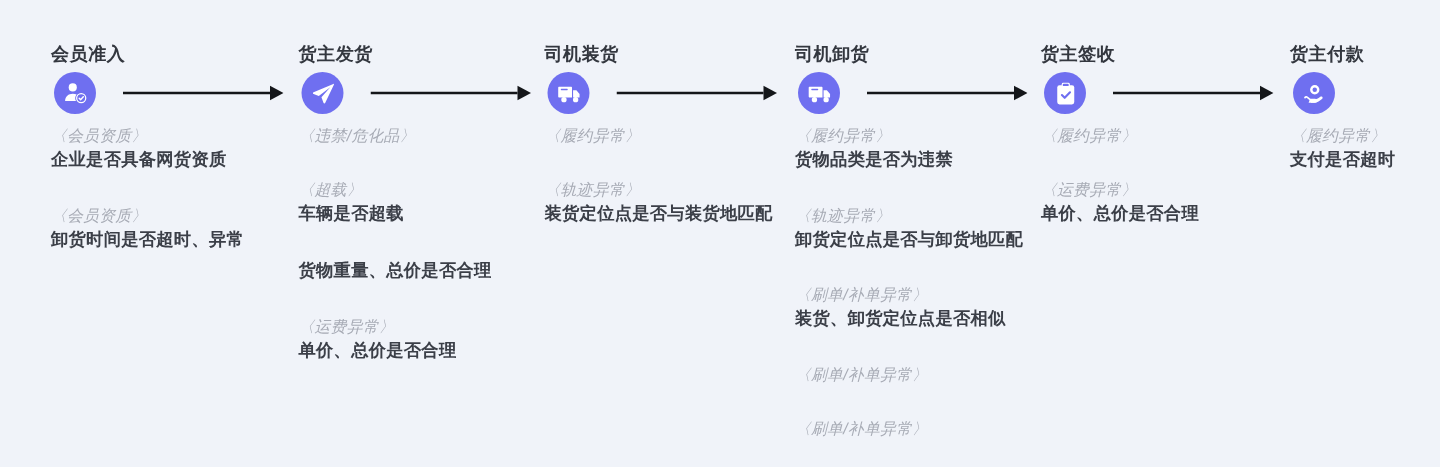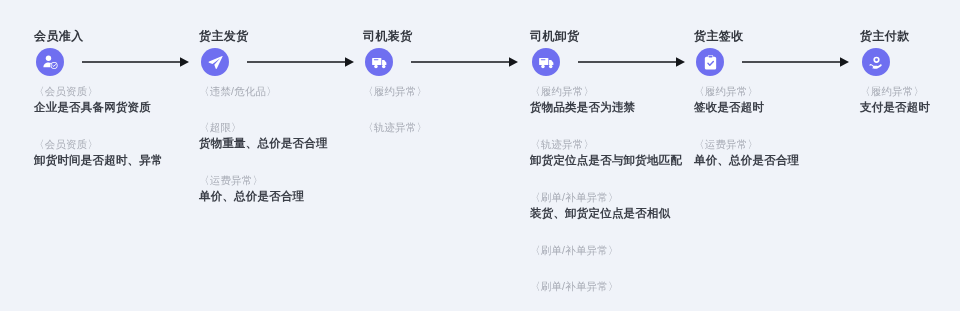--- a/index.html
+++ b/index.html
@@ -64,20 +64,21 @@
   }
   .check-row {
     margin-bottom: 21px;
   }
   .check-cat {
     font-size: 10.5px;
     color: #a7abb5;
     line-height: 15px;
     white-space: nowrap;
     letter-spacing: 0.2px;
+    font-style: italic;
   }
   .check-desc {
     font-size: 11.5px;
     font-weight: bold;
     color: #3b3f48;
     line-height: 17px;
     white-space: nowrap;
     letter-spacing: 0.2px;
   }
 </style>
@@ -121,21 +122,24 @@
       </div>
       <div class="arrow"><svg width="107" height="14" viewBox="0 0 107 14">
           <line x1="0" y1="7" x2="98" y2="7" stroke="#14161a" stroke-width="1.6"></line>
           <path d="M98 2.2 L107 7 L98 11.8 Z" fill="#14161a"></path>
         </svg></div>
       <div class="checks">
         <div class="check-row">
           <div class="check-cat">〈违禁/危化品〉</div>
         </div>
         <div class="check-row">
-          <div class="check-cat">〈超限〉</div>
+          <div class="check-cat">〈超载〉</div>
+          <div class="check-desc">车辆是否超载</div>
+        </div>
+        <div class="check-row">
           <div class="check-desc">货物重量、总价是否合理</div>
         </div>
         <div class="check-row">
           <div class="check-cat">〈运费异常〉</div>
           <div class="check-desc">单价、总价是否合理</div>
         </div>
       </div>
     </div>
     <div class="stage" style="left: 363px;">
       <div class="stage-header">司机装货</div>
@@ -151,20 +155,21 @@
       <div class="arrow"><svg width="107" height="14" viewBox="0 0 107 14">
           <line x1="0" y1="7" x2="98" y2="7" stroke="#14161a" stroke-width="1.6"></line>
           <path d="M98 2.2 L107 7 L98 11.8 Z" fill="#14161a"></path>
         </svg></div>
       <div class="checks">
         <div class="check-row">
           <div class="check-cat">〈履约异常〉</div>
         </div>
         <div class="check-row">
           <div class="check-cat">〈轨迹异常〉</div>
+          <div class="check-desc">装货定位点是否与装货地匹配</div>
         </div>
       </div>
     </div>
     <div class="stage" style="left: 530px;">
       <div class="stage-header">司机卸货</div>
       <div class="stage-icon">
         <svg width="17" height="17" viewBox="0 0 24 24" fill="#ffffff">
           <path d="M2.5 5.5h11.2c.5 0 .9.4.9.9v9.2H2.5c-.5 0-.9-.4-.9-.9V6.4c0-.5.4-.9.9-.9z"></path>
           <path d="M15.6 8.6h3.1l3 3.6v3.4h-6.1V8.6z"></path>
           <circle cx="7" cy="17.6" r="2.5"></circle>
@@ -207,21 +212,20 @@
           <path d="M8.4 13.2l2.6 2.6 5-5.2" stroke="#6f6ff0" stroke-width="2" fill="none" stroke-linecap="round" stroke-linejoin="round"></path>
         </svg>
       </div>
       <div class="arrow"><svg width="107" height="14" viewBox="0 0 107 14">
           <line x1="0" y1="7" x2="98" y2="7" stroke="#14161a" stroke-width="1.6"></line>
           <path d="M98 2.2 L107 7 L98 11.8 Z" fill="#14161a"></path>
         </svg></div>
       <div class="checks">
         <div class="check-row">
           <div class="check-cat">〈履约异常〉</div>
-          <div class="check-desc">签收是否超时</div>
         </div>
         <div class="check-row">
           <div class="check-cat">〈运费异常〉</div>
           <div class="check-desc">单价、总价是否合理</div>
         </div>
       </div>
     </div>
     <div class="stage" style="left: 860px;">
       <div class="stage-header">货主付款</div>
       <div class="stage-icon">

